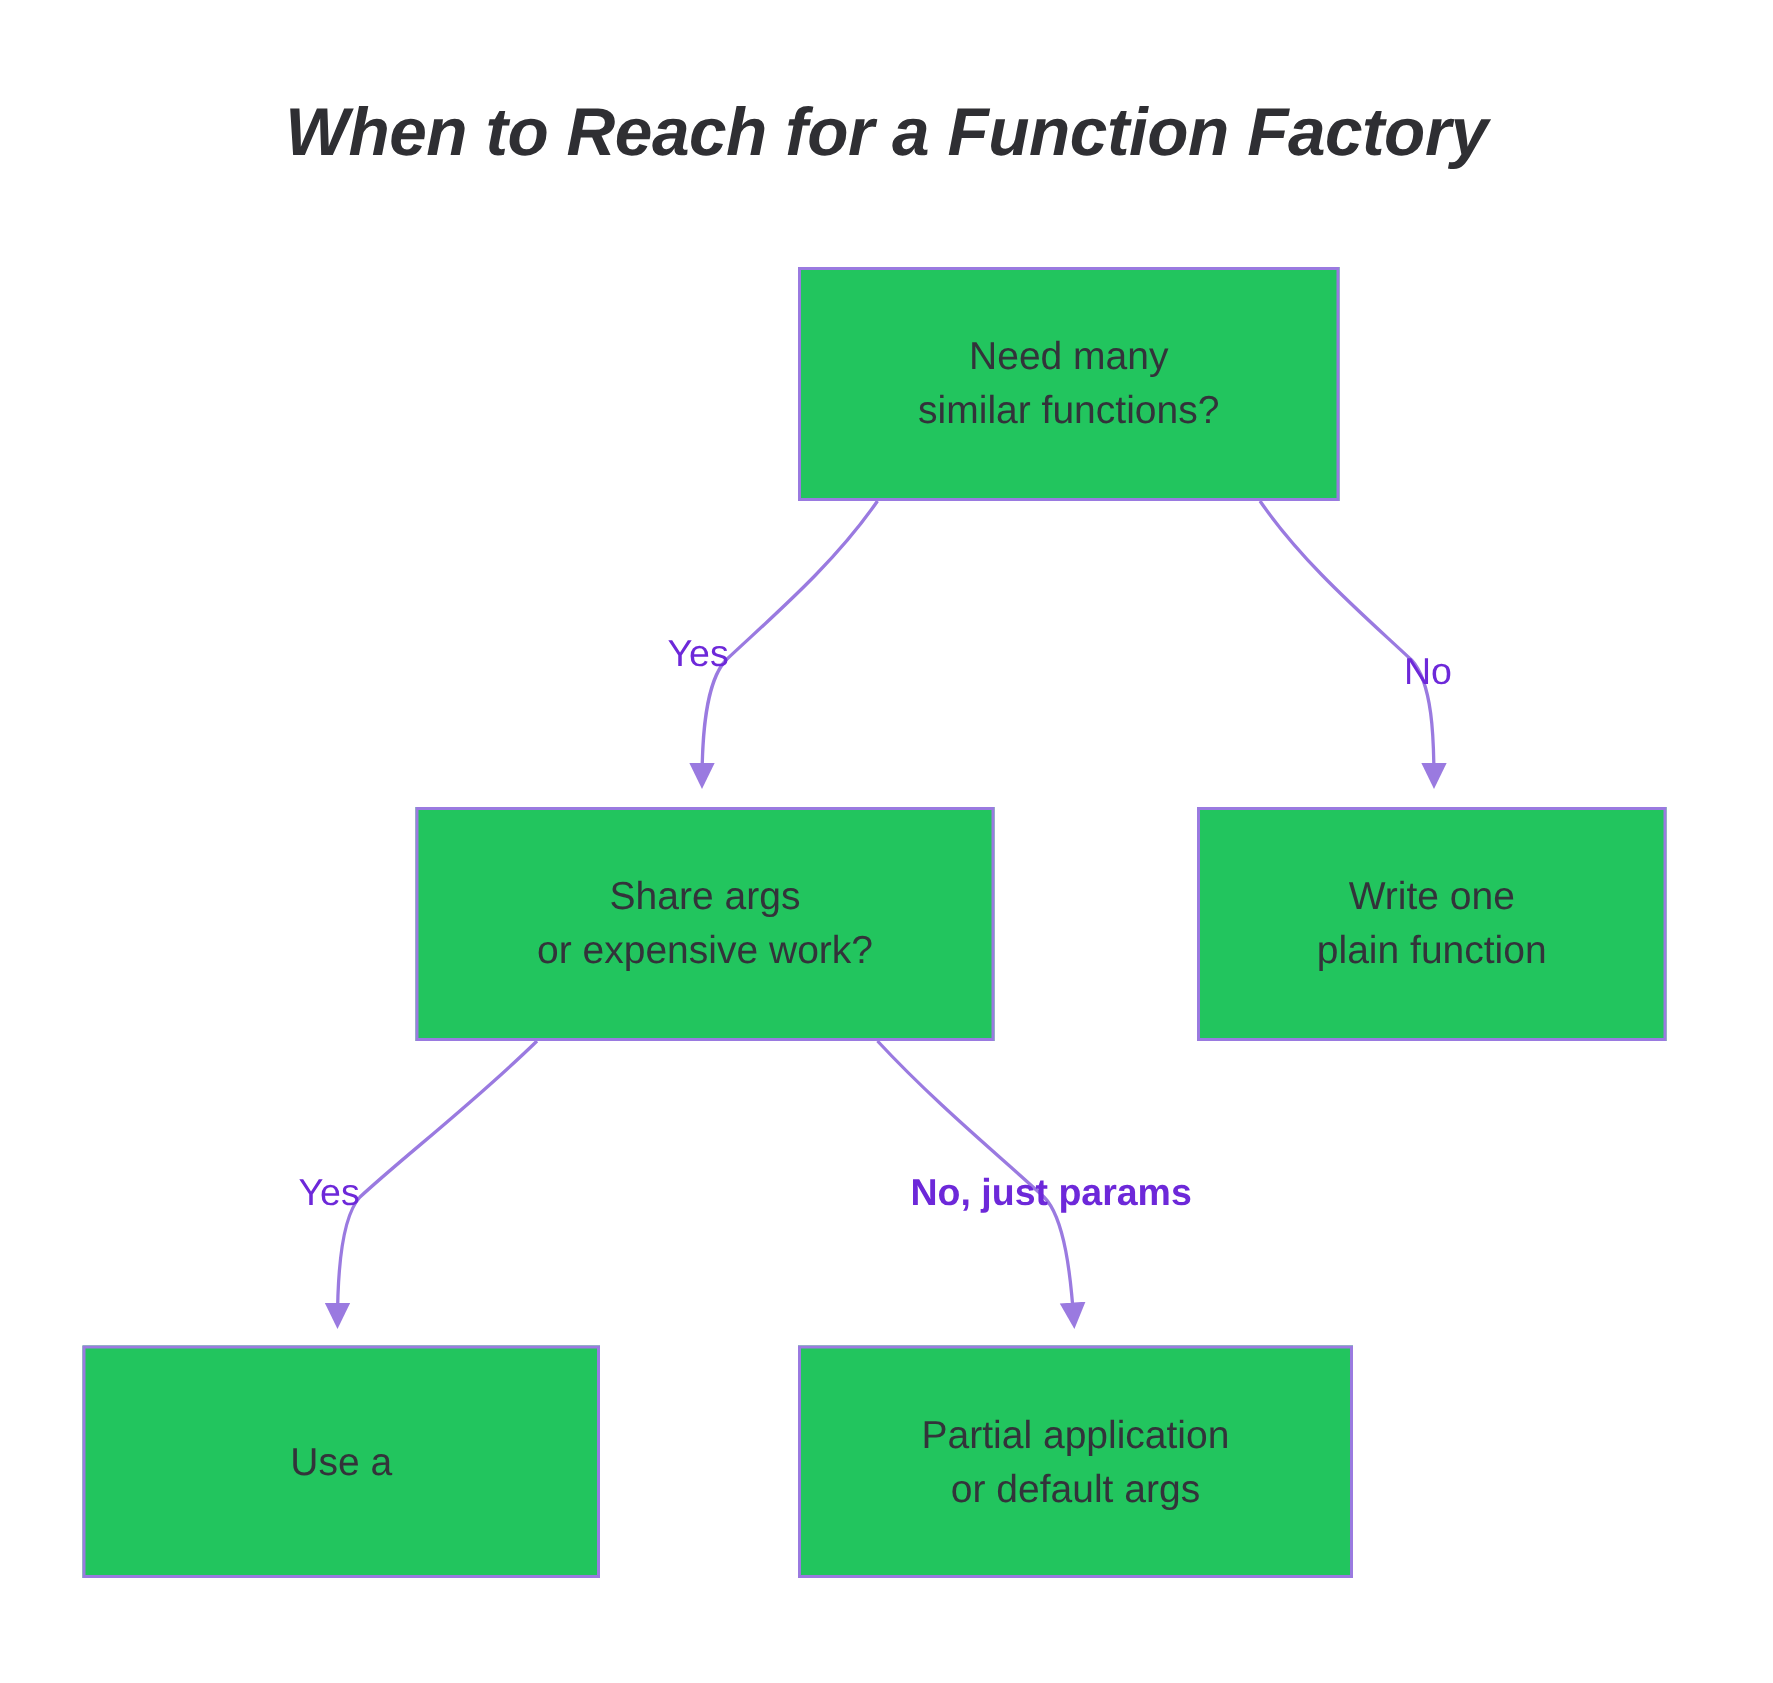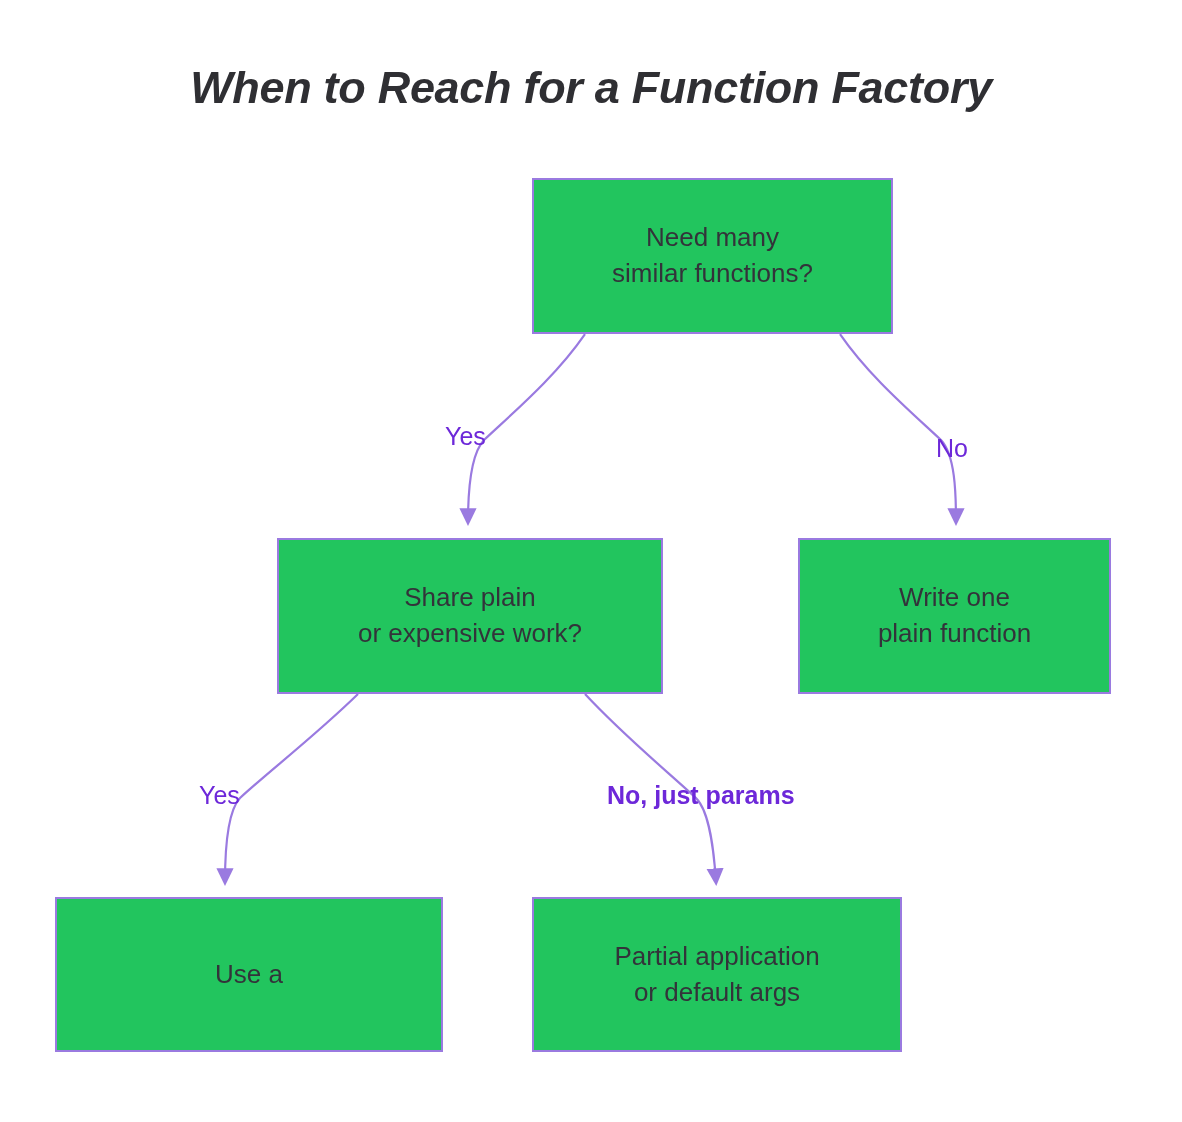--- a/index.html
+++ b/index.html
@@ -65,21 +65,21 @@
     font-size: 25px;
     color: #6d28d9;
     white-space: nowrap;
     line-height: 1;
   }
 
   
   #node-root        { left: 532px; top: 178px;  width: 361px; height: 156px; }
   #node-share-setup { left: 277px; top: 538px;  width: 386px; height: 156px; }
   #node-plain-fn    { left: 798px; top: 538px;  width: 313px; height: 156px; }
-  #node-factory     { left: 55px;  top: 897px;  width: 388px; height: 155px; }
+  #node-factory     { left: 55px;  top: 897px;  width: 345px; height: 155px; }
   #node-partial     { left: 532px; top: 897px;  width: 370px; height: 155px; }
 
   
   #label-yes-top     { left: 445px; top: 424px; }
   #label-no-top      { left: 936px; top: 424px; margin-top: 12px; }
   #label-yes-bottom  { left: 199px; top: 783px; }
   #label-no-params   { left: 607px; top: 783px; font-weight: bold; }
 </style>
 </head>
 <body>
@@ -103,21 +103,21 @@
 
     <path d="M 585,694 C 624,736 668,772 696,798 C 710,812 714,852 716,882" fill="none" stroke="#9a7ae0" stroke-width="2.2" marker-end="url(#arrowhead)"></path>
   </svg>
 
   <div class="node" id="node-root">
     <span class="line">Need many</span>
     <span class="line">similar functions?</span>
   </div>
 
   <div class="node" id="node-share-setup">
-    <span class="line">Share plain</span>
+    <span class="line">Share args</span>
     <span class="line">or expensive work?</span>
   </div>
 
   <div class="node" id="node-plain-fn">
     <span class="line">Write one</span>
     <span class="line">plain function</span>
   </div>
 
   <div class="node" id="node-factory">
     <span class="line">Use a</span>

